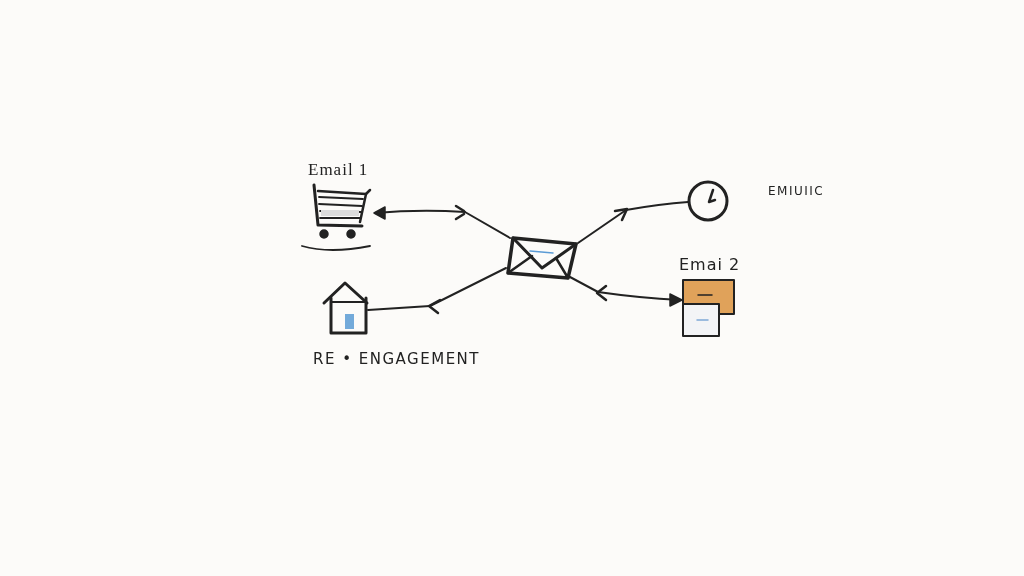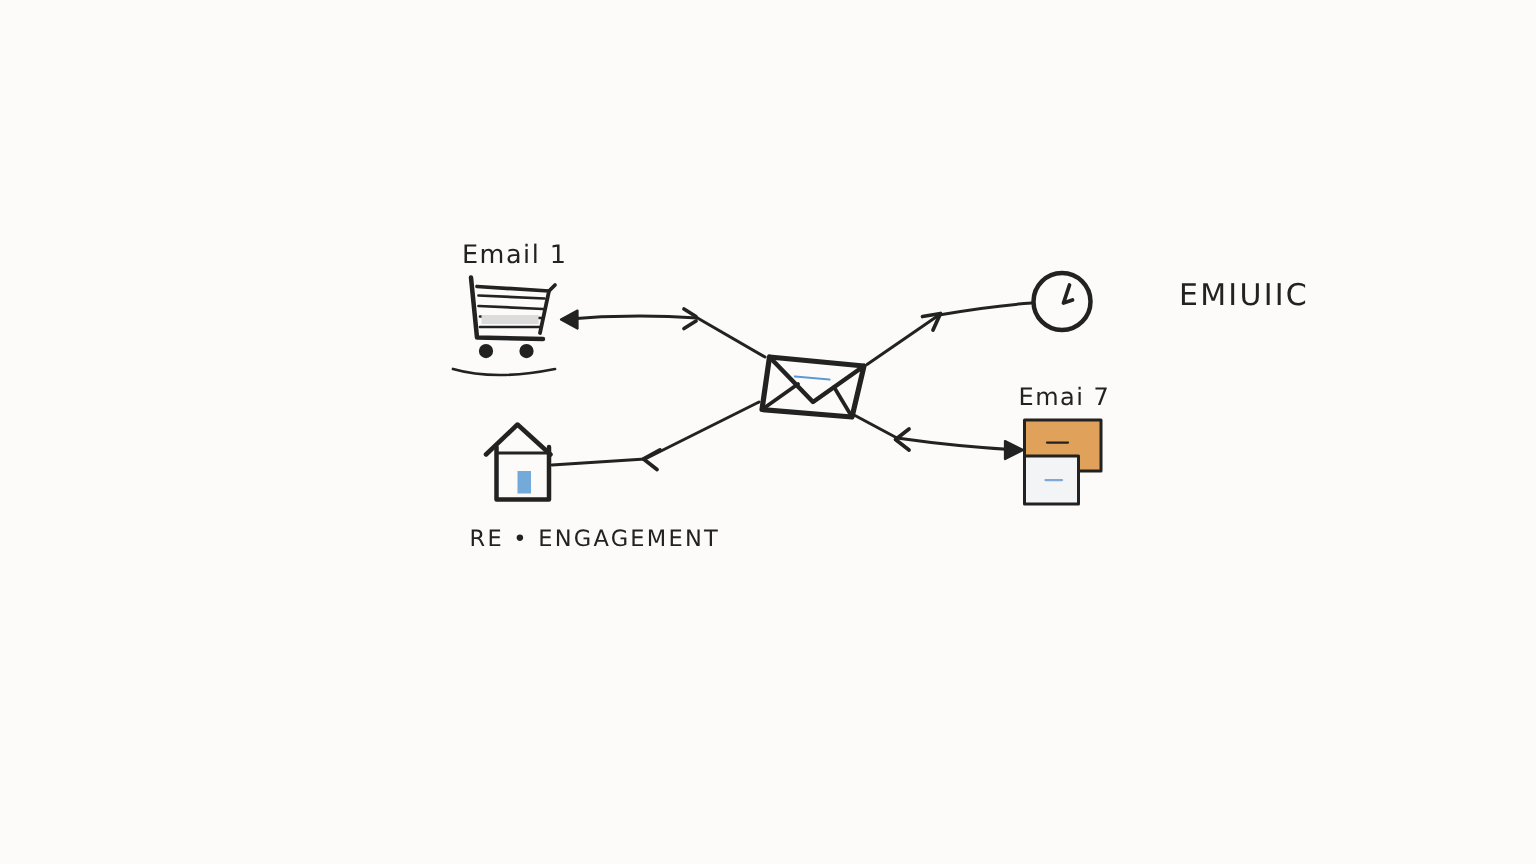--- a/index.html
+++ b/index.html
@@ -10,22 +10,22 @@
     position: relative;
   }
   #canvas { position: absolute; left: 0; top: 0; width: 1024px; height: 576px; }
   .lbl {
     position: absolute;
     font-family: "DejaVu Sans", sans-serif;
     color: #222;
     letter-spacing: 1px;
     white-space: nowrap;
   }
-  .lbl-email1 { left: 308px; top: 160px; font-size: 17px; }
-  .lbl-emiuuc { left: 786px; top: 184px; font-size: 20px; letter-spacing: 1.5px; }
+  .lbl-email1 { left: 308px; top: 160px; font-size: 17px; font-family: Liberation Serif, serif; }
+  .lbl-emiuuc { left: 768px; top: 184px; font-size: 12px; letter-spacing: 1.5px; }
   .lbl-email2 { left: 679px; top: 255px; font-size: 16px; }
   .lbl-reeng  { left: 313px; top: 350px; font-size: 15px; letter-spacing: 1.5px; }
 </style>
 </head>
 <body>
 
 <svg id="canvas" viewBox="0 0 1024 576" xmlns="http://www.w3.org/2000/svg">
   <g stroke="#222" fill="none" stroke-linecap="round" stroke-linejoin="round">
 
     <g>
@@ -90,14 +90,14 @@
       <path d="M324 303 L345 283 L367 303" stroke-width="3"></path>
       <path d="M331 298 L331 333 L366 333 L366 298" stroke-width="3"></path>
       <path d="M331 302 L366 302" stroke-width="2"></path>
       <rect x="345" y="314" width="9" height="15" fill="#5b9bd5" stroke="none" opacity="0.85"></rect>
     </g>
   </g>
 </svg>
 
 <div class="lbl lbl-email1">Email 1</div>
 <div class="lbl lbl-emiuuc">EMIUIIC</div>
-<div class="lbl lbl-email2">Emai 7</div>
+<div class="lbl lbl-email2">Emai 2</div>
 <div class="lbl lbl-reeng">RE • ENGAGEMENT</div>
 
 </body></html>

